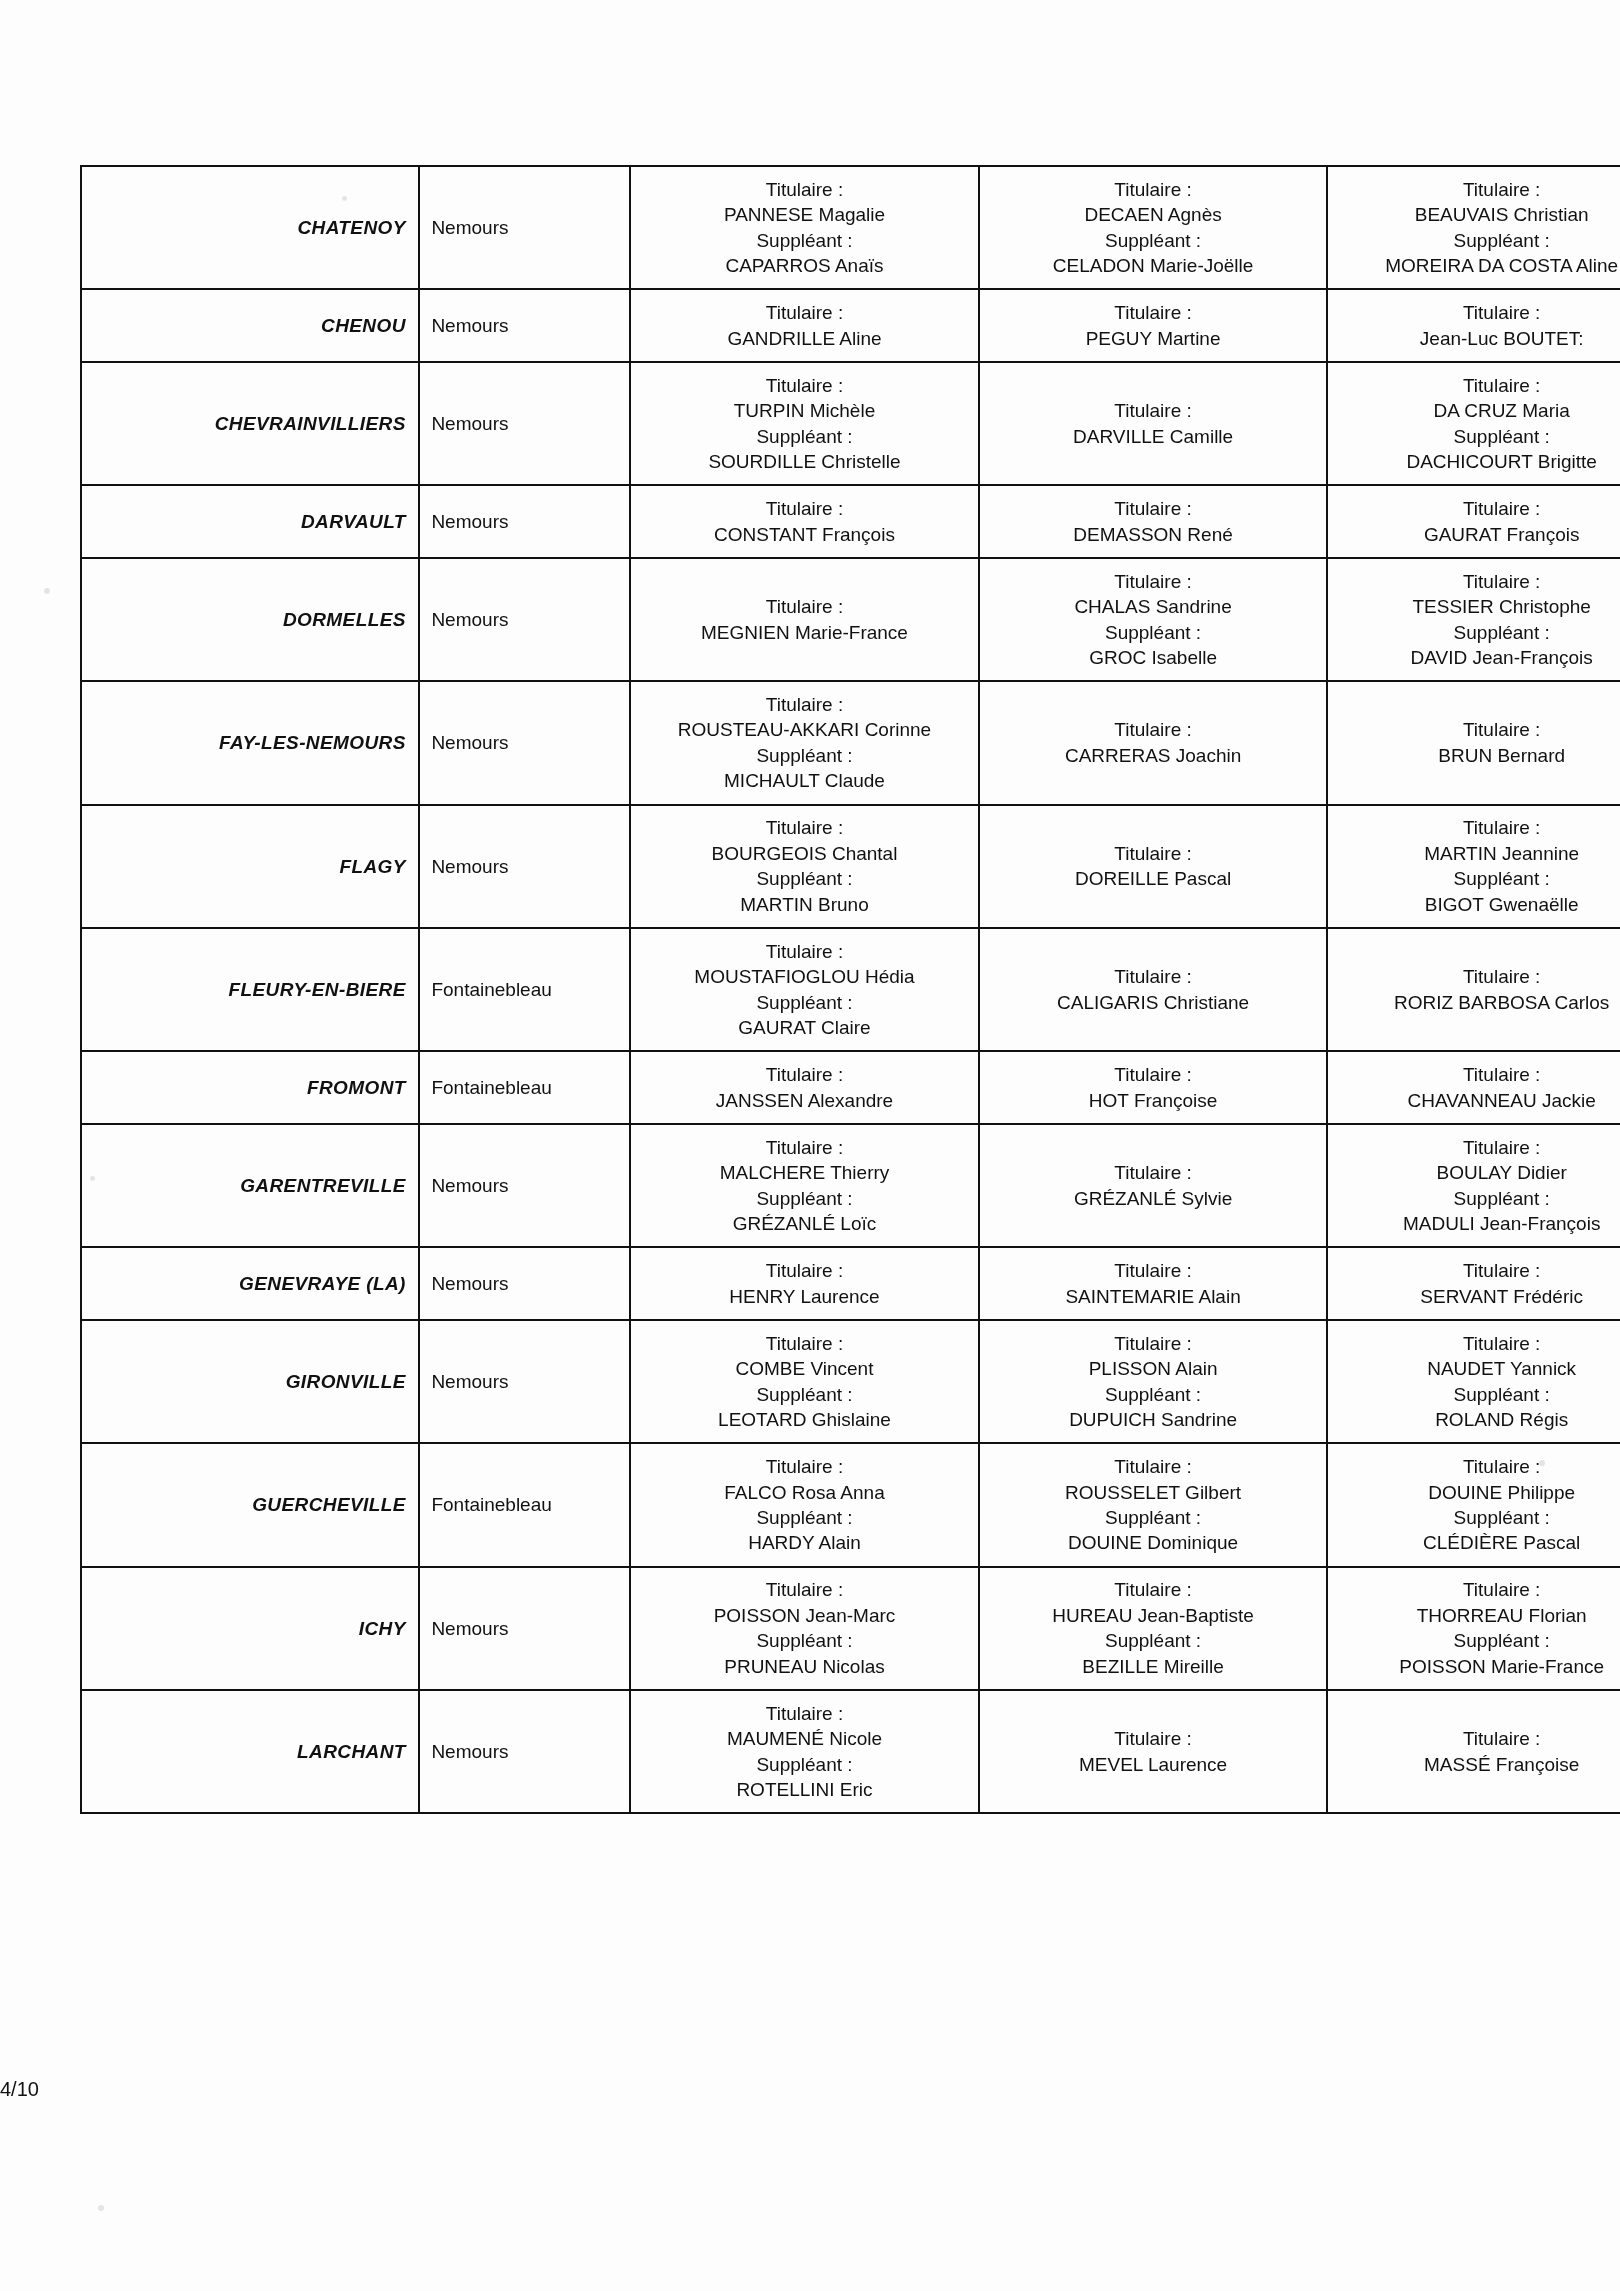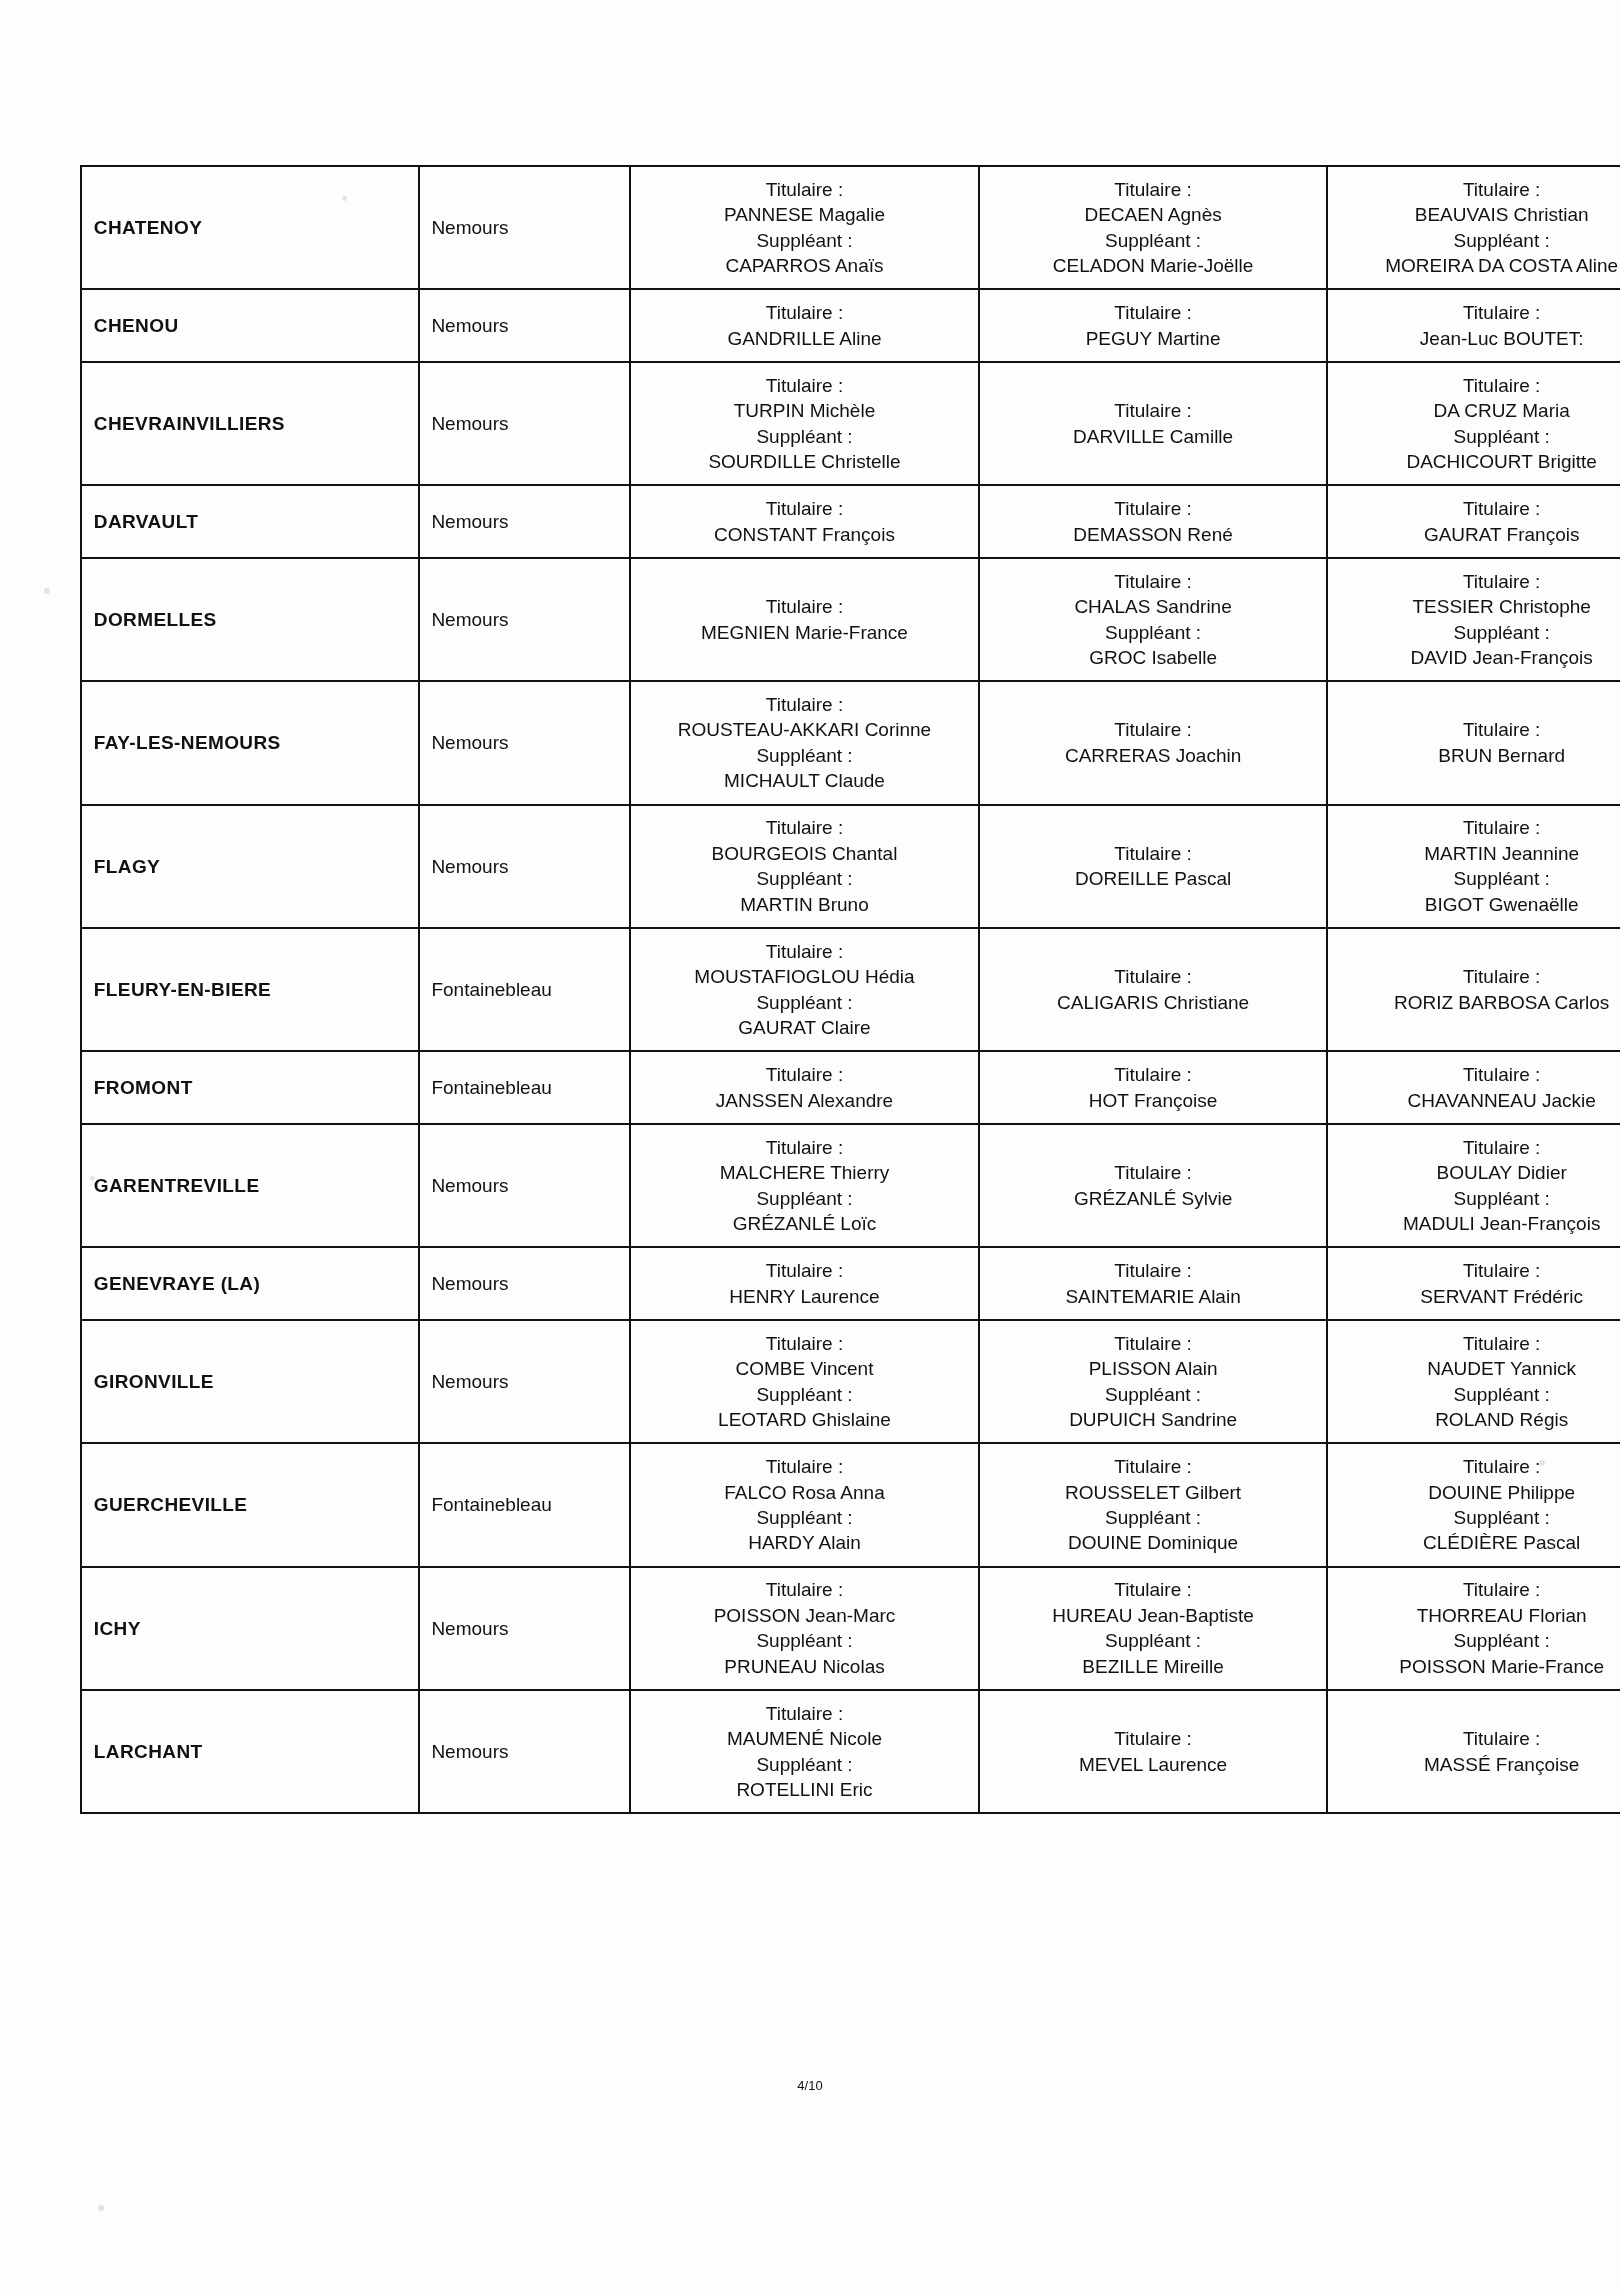--- a/index.html
+++ b/index.html
@@ -34,24 +34,25 @@
   }
   table.roster td {
     border: 2px solid #111111;
     vertical-align: middle;
     padding: 9.8px 11.8px;
     font-size: 19px;
     line-height: 1.34;
   }
   td.commune {
     width: 312px;
-    text-align: left;
+    text-align: right;
     font-weight: bold;
     letter-spacing: 0.4px;
     font-size: 19px;
+    font-style: italic;
   }
   td.canton {
     width: 186px;
     text-align: left;
     font-weight: normal;
     font-size: 19px;
   }
   td.delegate {
     width: 323px;
     text-align: center;
@@ -62,22 +63,22 @@
   }
   .nm {
     display: block;
     white-space: pre-wrap;
   }
   .footer {
     position: absolute;
     left: 0;
     top: 2078px;
     width: 1620px;
-    text-align: center;
-    font-size: 13px;
+    text-align: left;
+    font-size: 20px;
     color: #111111;
   }
   .speck {
     position: absolute;
     background: #cfcfcf;
     border-radius: 50%;
     opacity: .55;
   }
 </style>
 </head>

